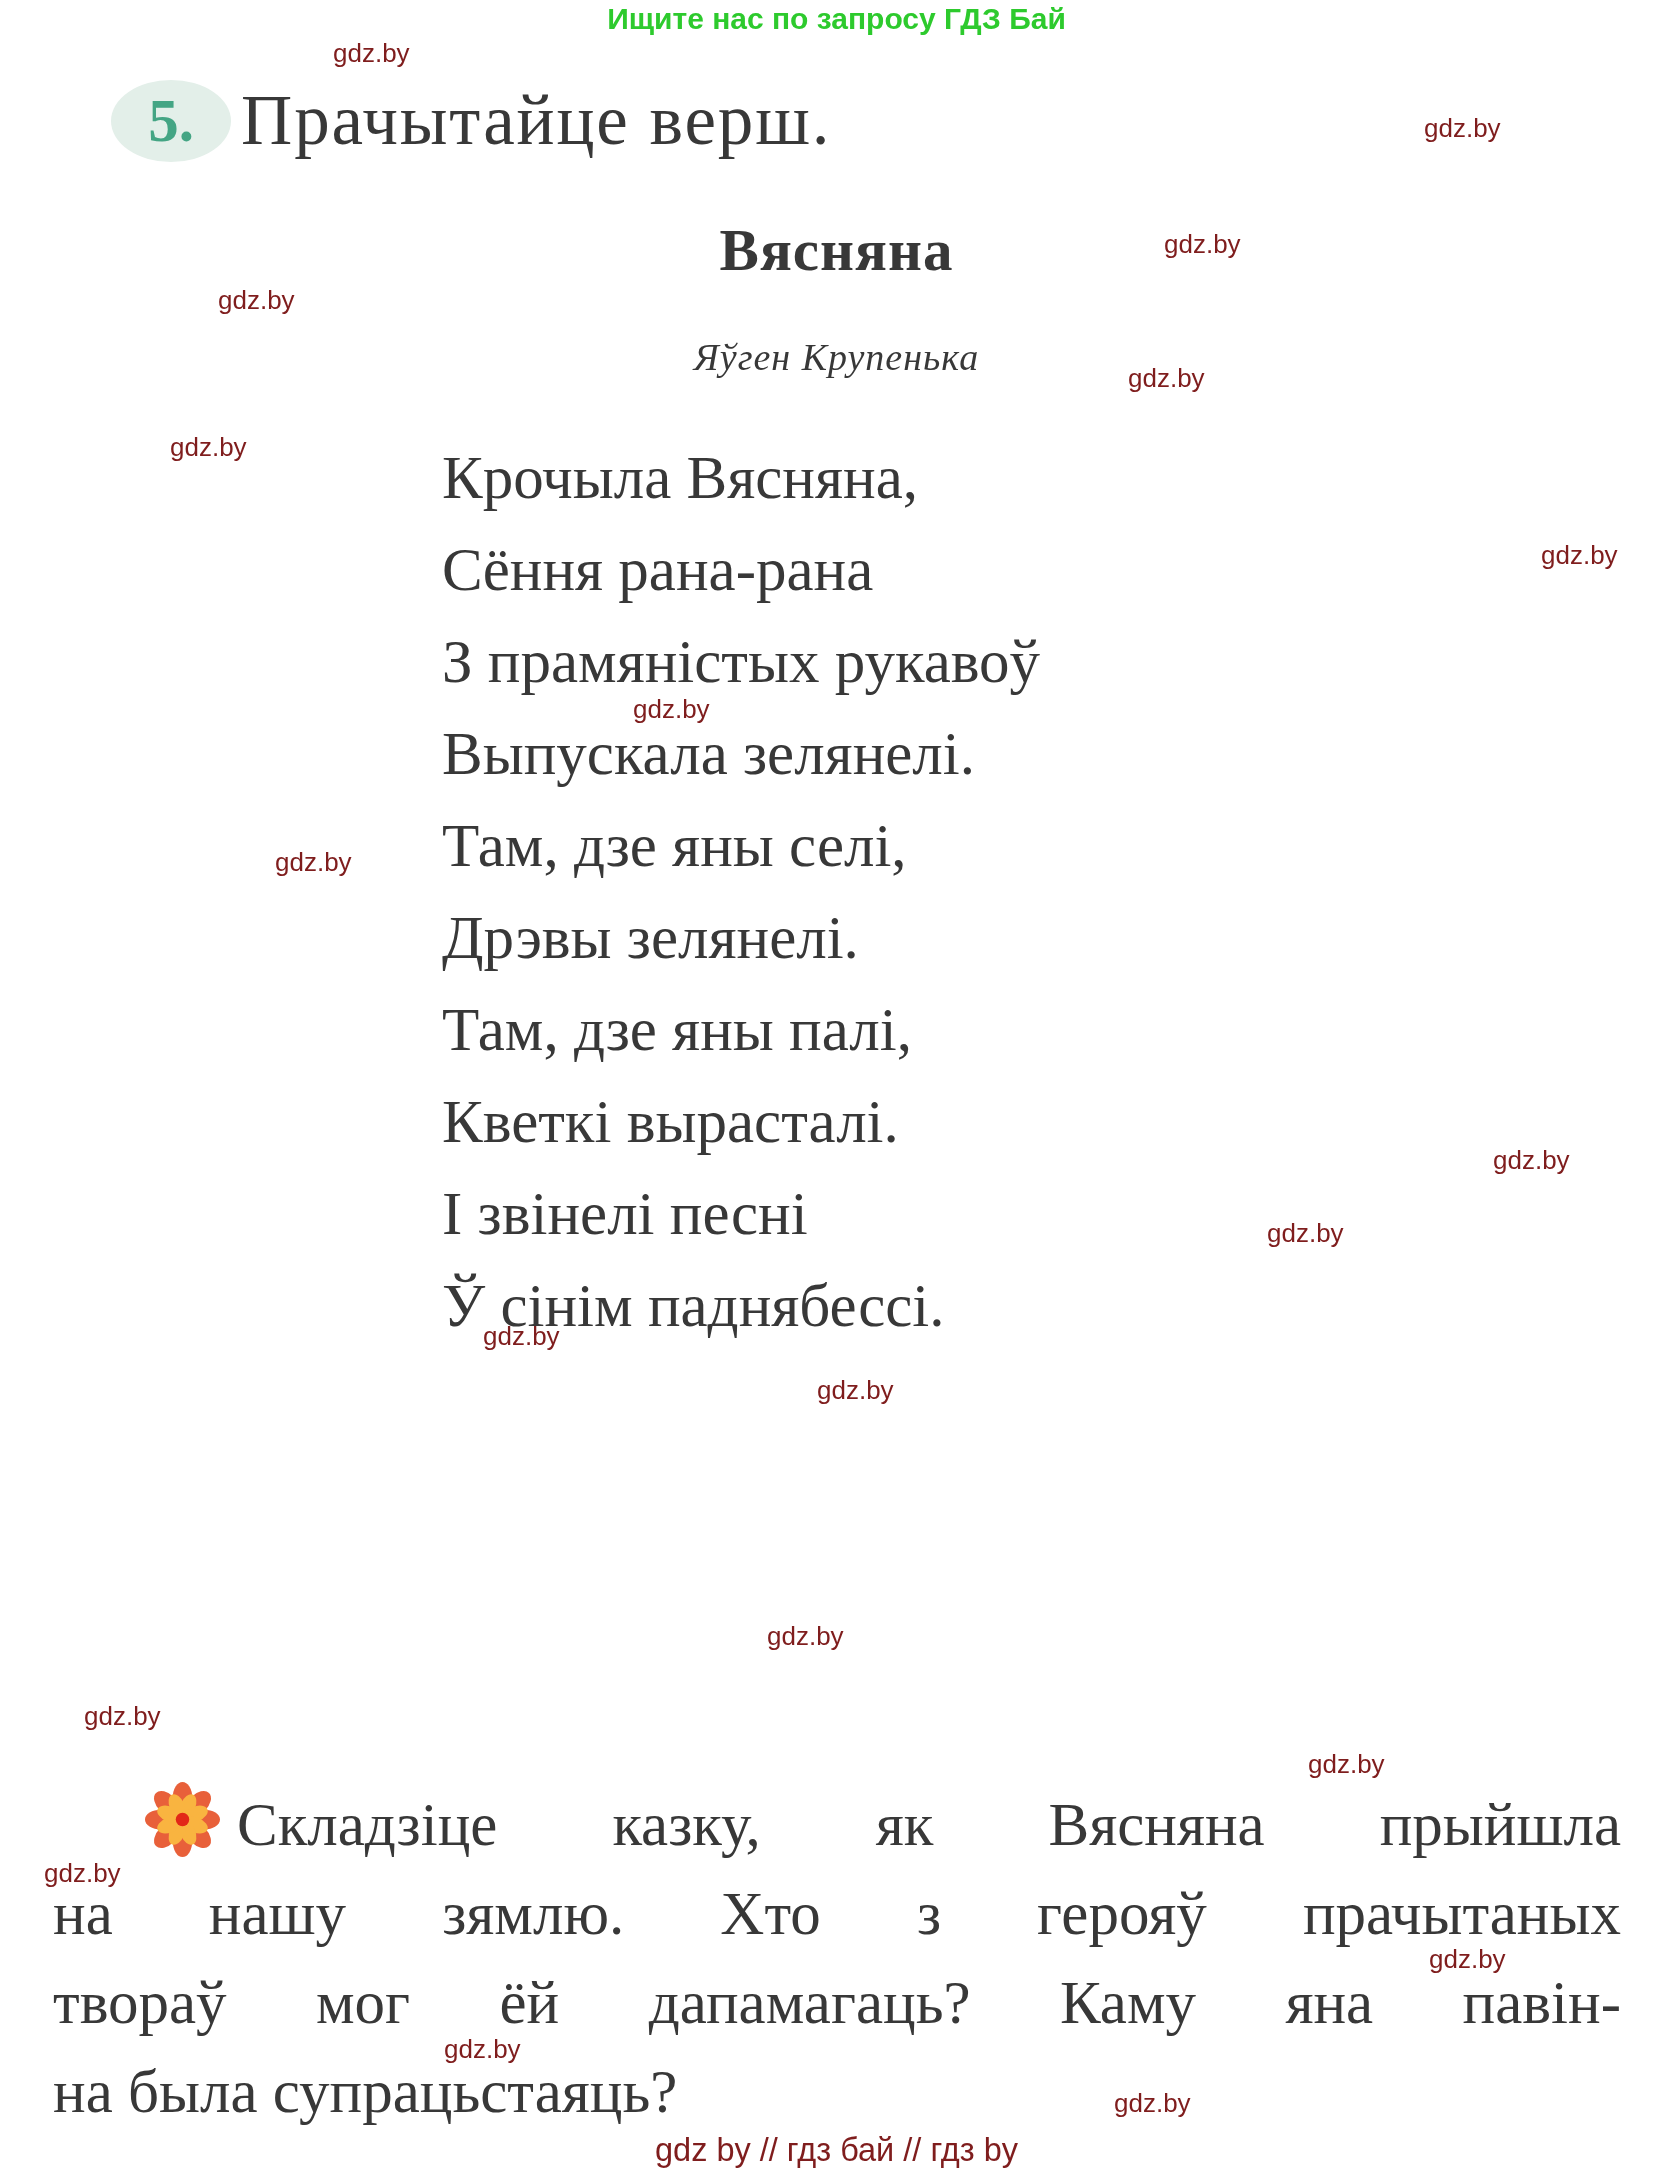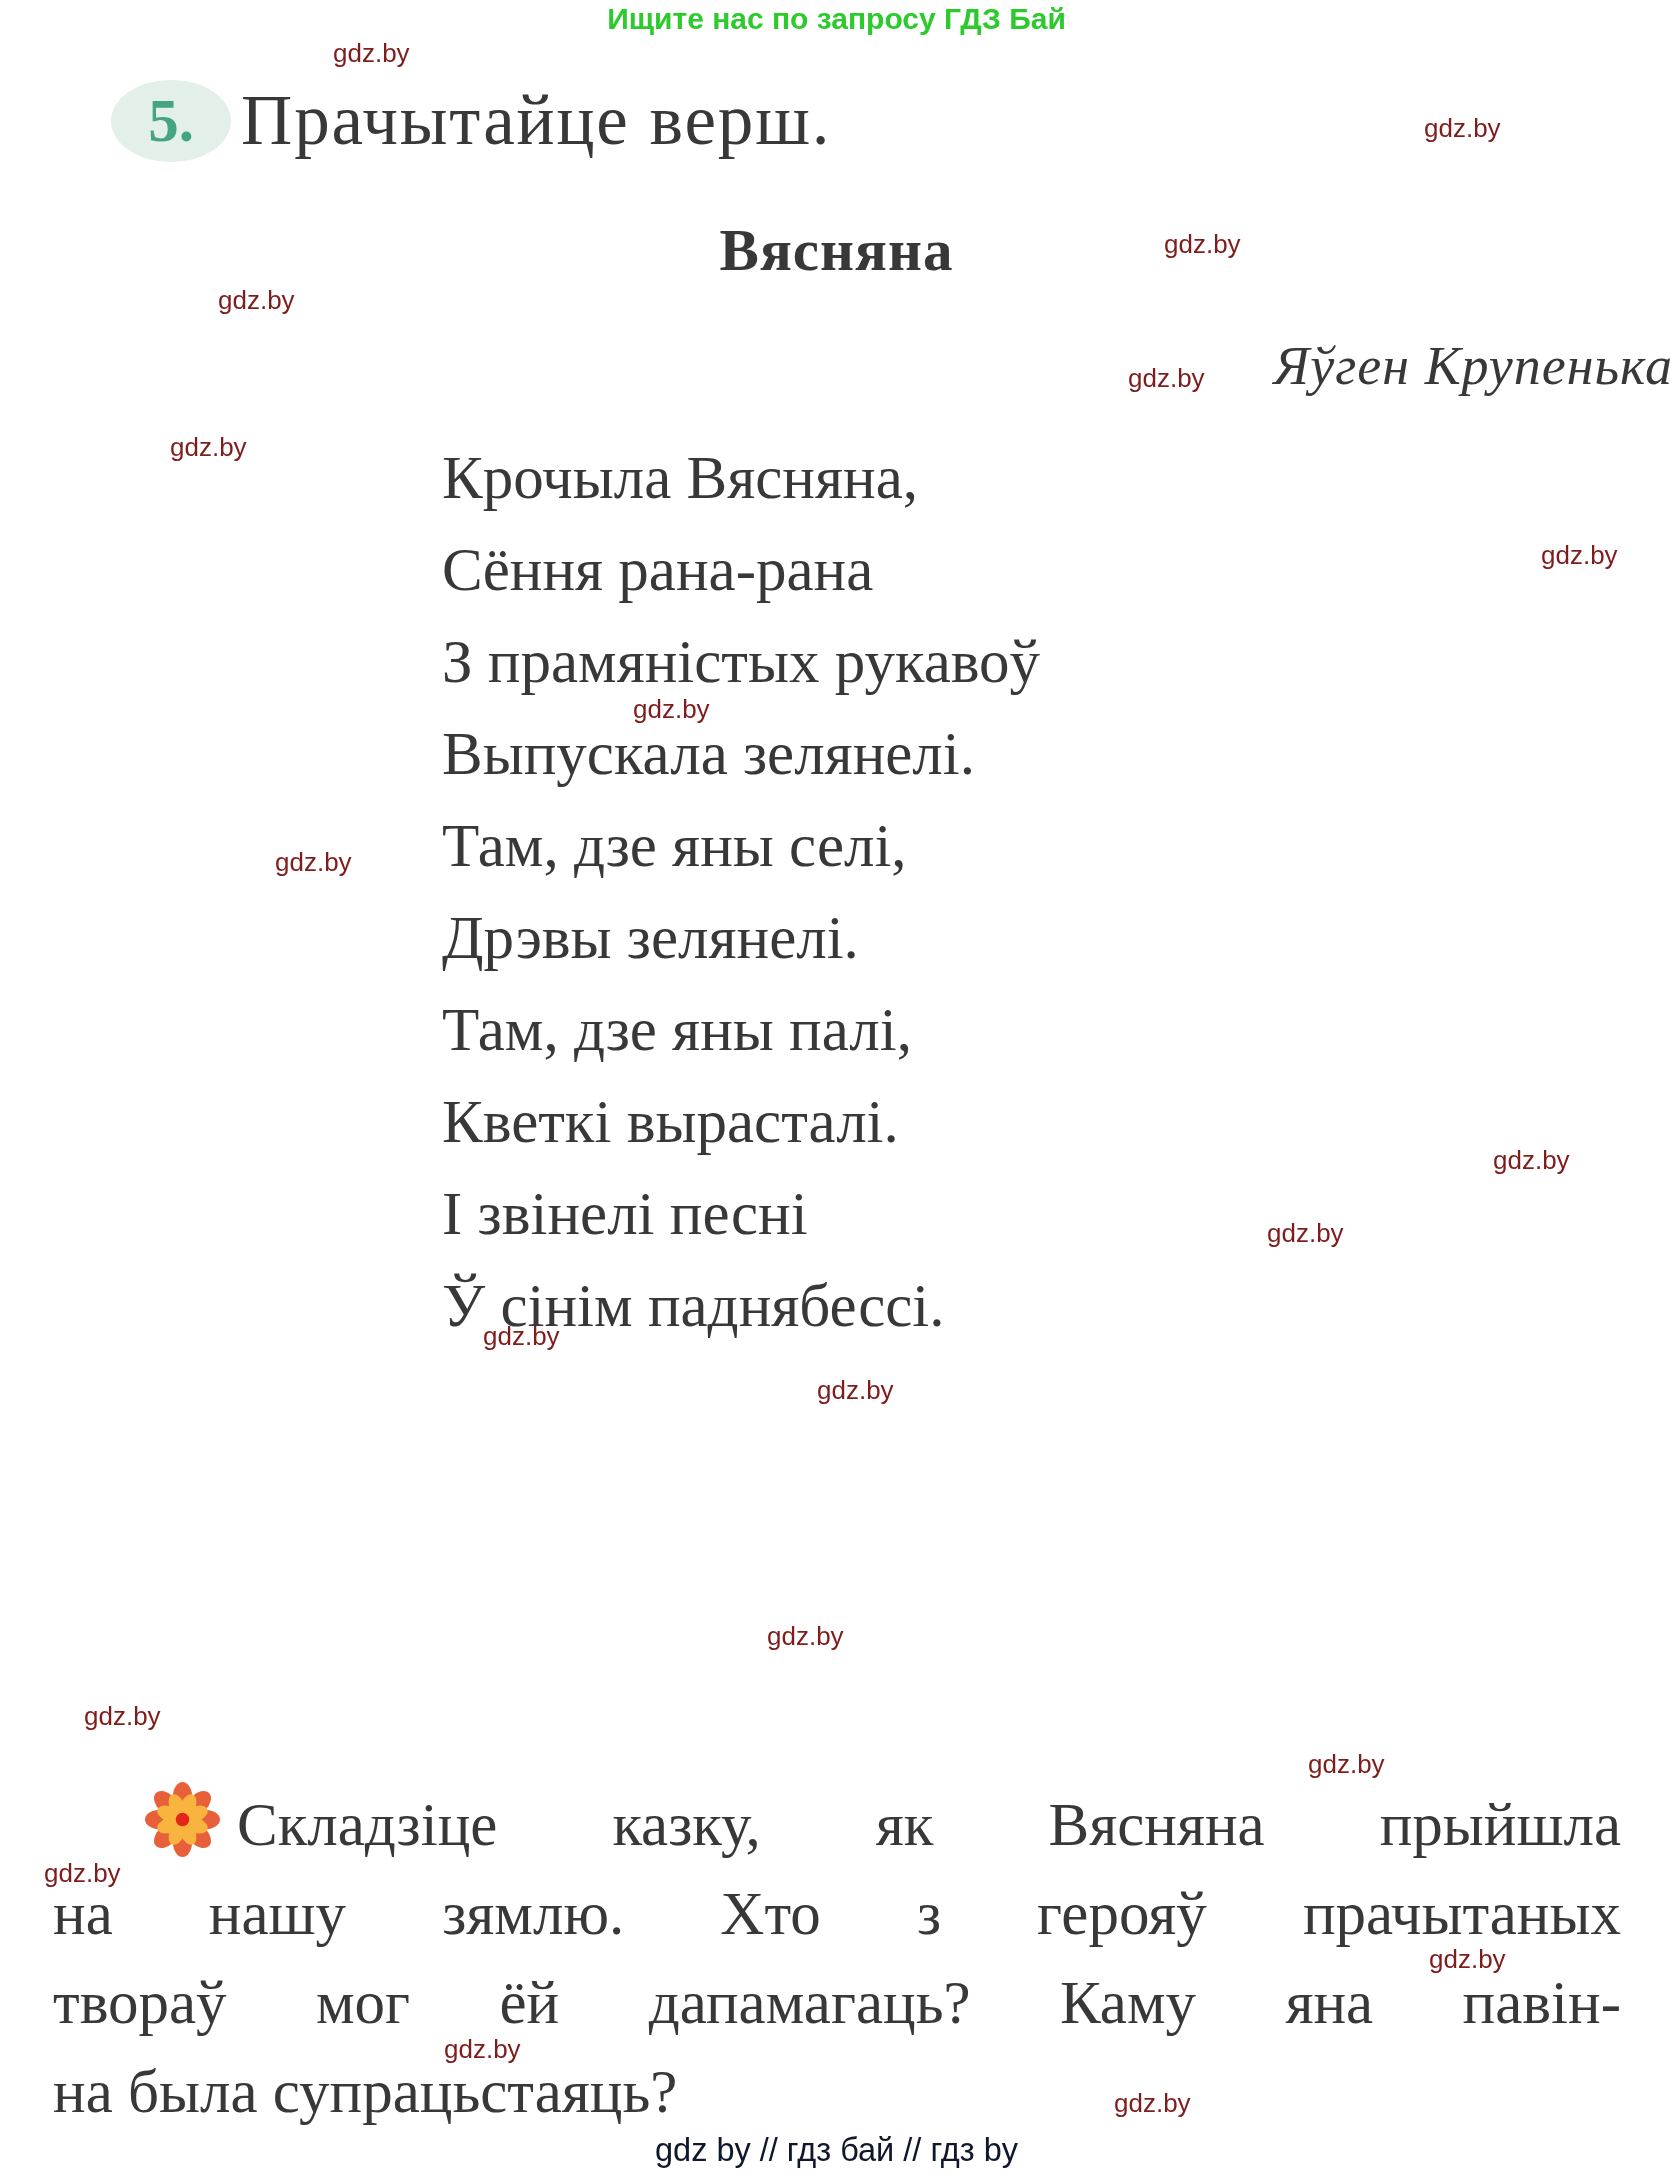--- a/index.html
+++ b/index.html
@@ -27,21 +27,21 @@
   .instruction{
     position:absolute;left:241px;top:80px;margin:0;
     font-size:71px;font-weight:normal;letter-spacing:1.9px;white-space:nowrap;
   }
   .poem-title{
     position:absolute;left:0;top:216px;width:100%;
     text-align:center;font-size:59px;font-weight:bold;letter-spacing:1px;
   }
   .poem-author{
     position:absolute;left:0;top:335px;width:100%;
-    text-align:right;font-size:54px;font-style:italic;letter-spacing:1px;
+    text-align:center;font-size:38px;font-style:italic;letter-spacing:1px;
   }
   .poem{
     position:absolute;left:442px;top:432px;
     font-size:61px;line-height:92px;white-space:nowrap;
   }
   .questions{
     position:absolute;left:53px;top:1409px;width:1568px;
     font-size:61px;line-height:90px;
   }
   .task{
@@ -51,21 +51,21 @@
   .jline{text-align:justify;text-align-last:justify;}
   .watermark{
     position:absolute;
     font-family:"Liberation Sans","DejaVu Sans",sans-serif;
     font-size:26px;color:#7f1d1d;white-space:nowrap;
   }
   .footer{
     position:absolute;left:0;top:2132px;width:100%;
     text-align:center;
     font-family:"Liberation Sans","DejaVu Sans",sans-serif;
-    font-size:32.5px;color:#0f172a;
+    font-size:32.5px;color:#7f1d1d;
   }
   .flower{position:absolute;left:145px;top:1782px;}
 </style>
 </head>
 <body>
 
 <div class="page">
 
   <div class="banner">Ищите нас по запросу ГДЗ Бай</div>
 

